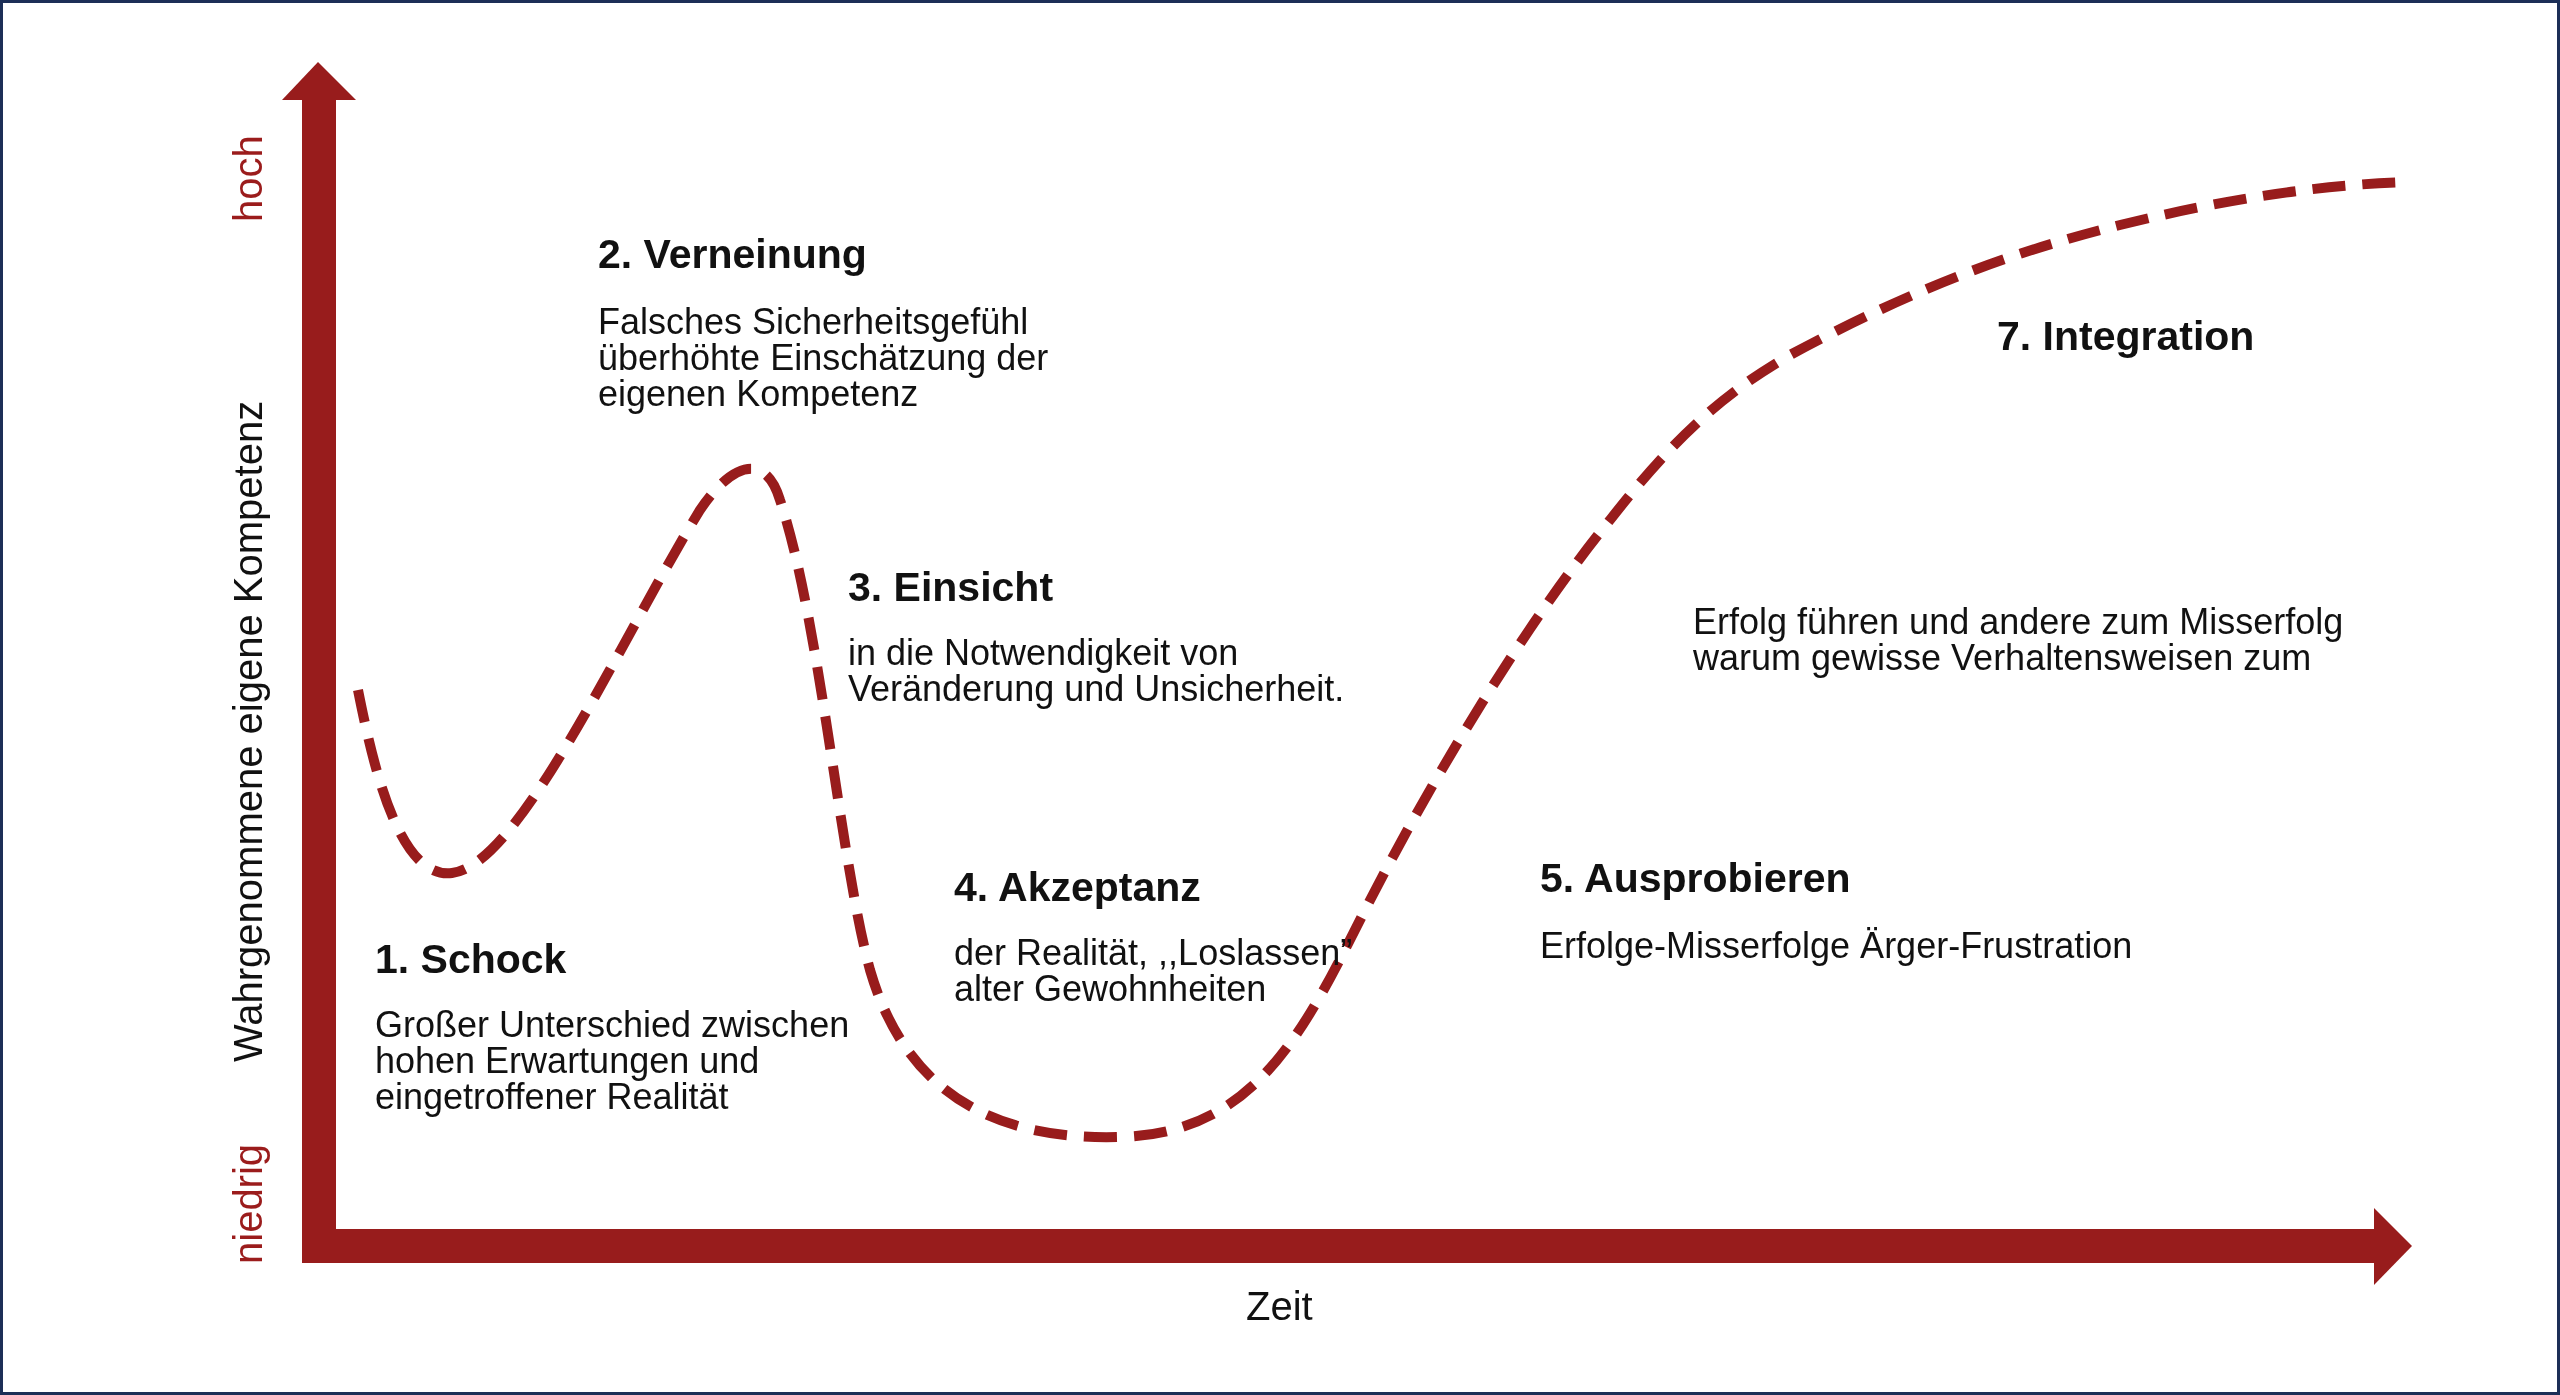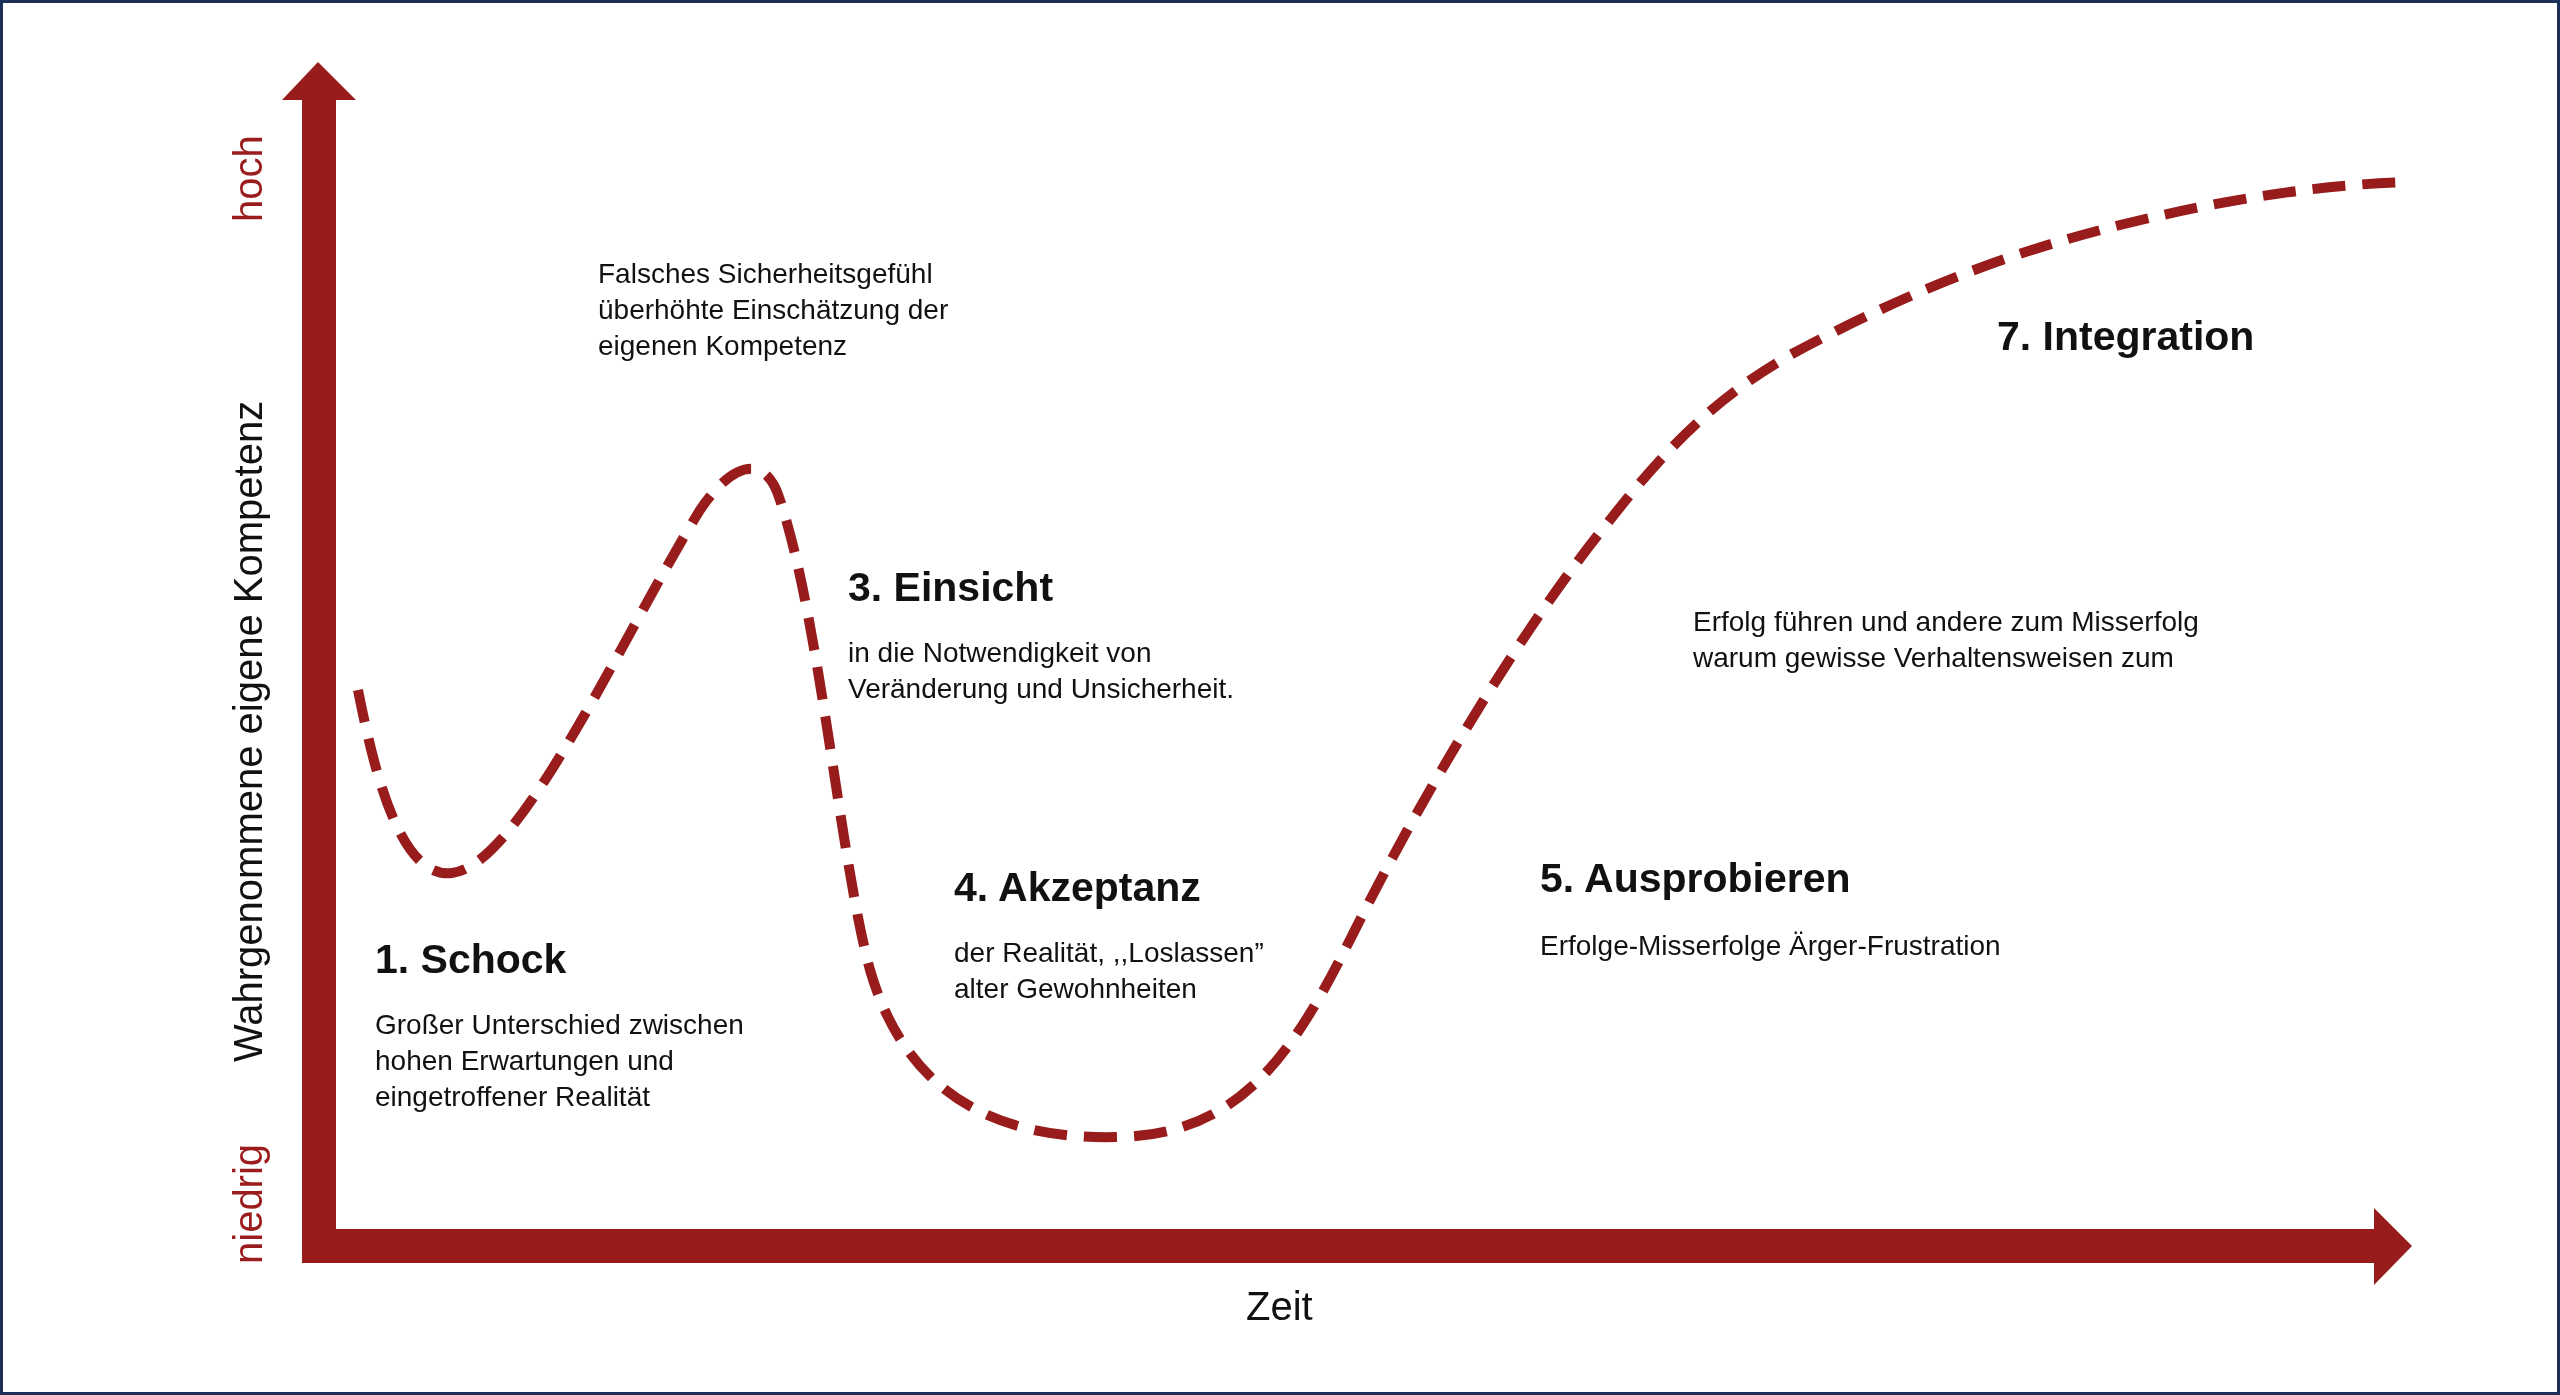--- a/index.html
+++ b/index.html
@@ -4,21 +4,21 @@
 <style>
   html, body { margin: 0; padding: 0; }
   body { width: 2560px; height: 1395px; overflow: hidden; background: #ffffff; }
   .frame {
     position: absolute; left: 0; top: 0; width: 2560px; height: 1395px;
     box-sizing: border-box; border: 3px solid #1c2f57; background: #ffffff;
   }
   svg.chart { position: absolute; left: 0; top: 0; }
   .txt { position: absolute; font-family: "Liberation Sans", "DejaVu Sans", sans-serif; color: #111111; white-space: nowrap; }
   .heading { font-weight: bold; font-size: 41px; line-height: 48px; }
-  .body { font-size: 28px; line-height: 36px; }
+  .body { font-size: 36px; line-height: 36px; }
   .body div { white-space: nowrap; }
   .axis-label { font-size: 40px; line-height: 44px; color: #111; }
   .level-label { font-size: 40px; line-height: 44px; color: #9b1c1c; }
   .rot { transform-origin: 0 0; transform: rotate(-90deg); }
 </style>
 </head>
 <body>
 
 <div class="frame"></div>
 
@@ -55,20 +55,21 @@
 <div class="txt" style="left:375px; top:935px;">
   <div class="heading">1. Schock</div>
   <div class="body" style="margin-top:24px;">
     <div>Großer Unterschied zwischen</div>
     <div>hohen Erwartungen und</div>
     <div>eingetroffener Realität</div>
   </div>
 </div>
 
 <div class="txt" style="left:598px; top:230px;">
+  <div class="heading">2. Verneinung</div>
   <div class="body" style="margin-top:26px;">
     <div>Falsches Sicherheitsgefühl</div>
     <div>überhöhte Einschätzung der</div>
     <div>eigenen Kompetenz</div>
   </div>
 </div>
 
 <div class="txt" style="left:848px; top:563px;">
   <div class="heading">3. Einsicht</div>
   <div class="body" style="margin-top:24px;">

